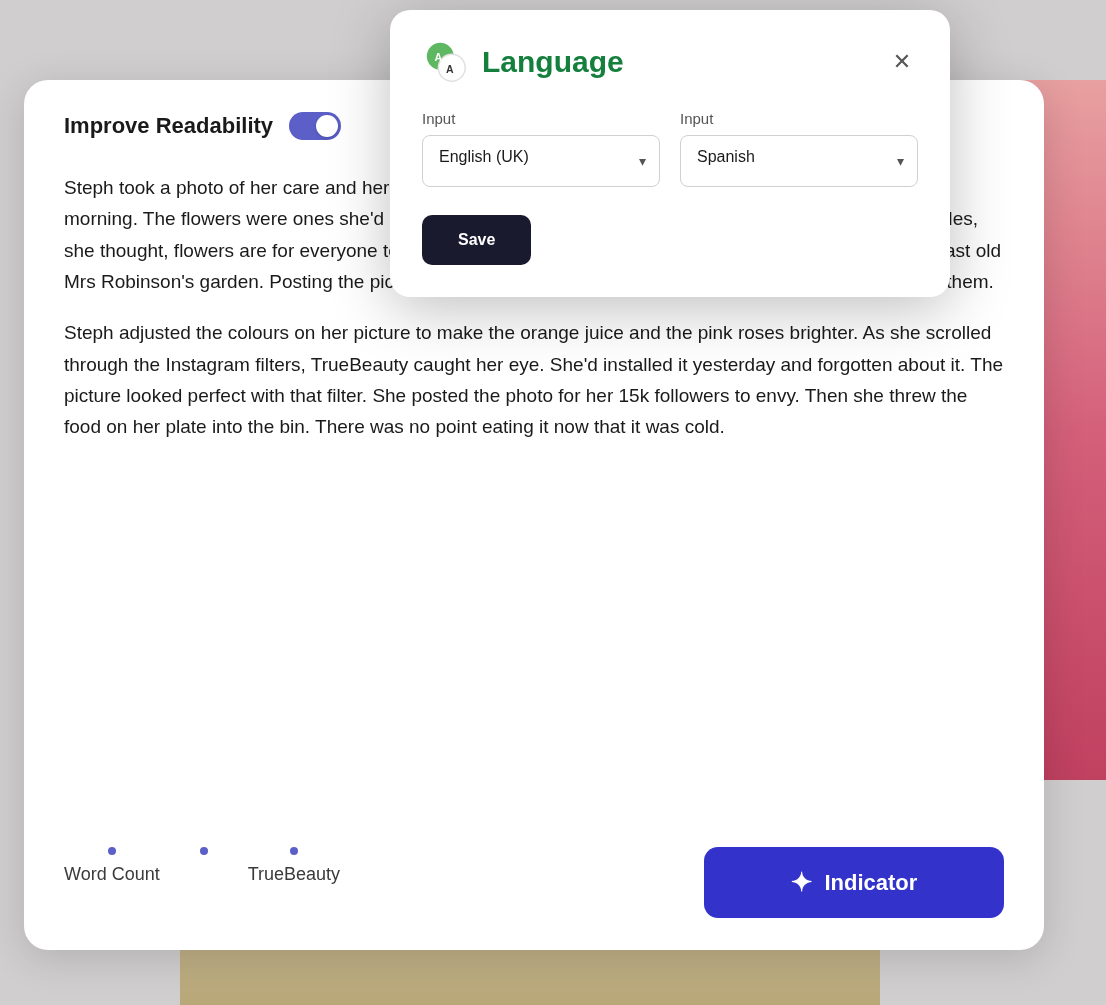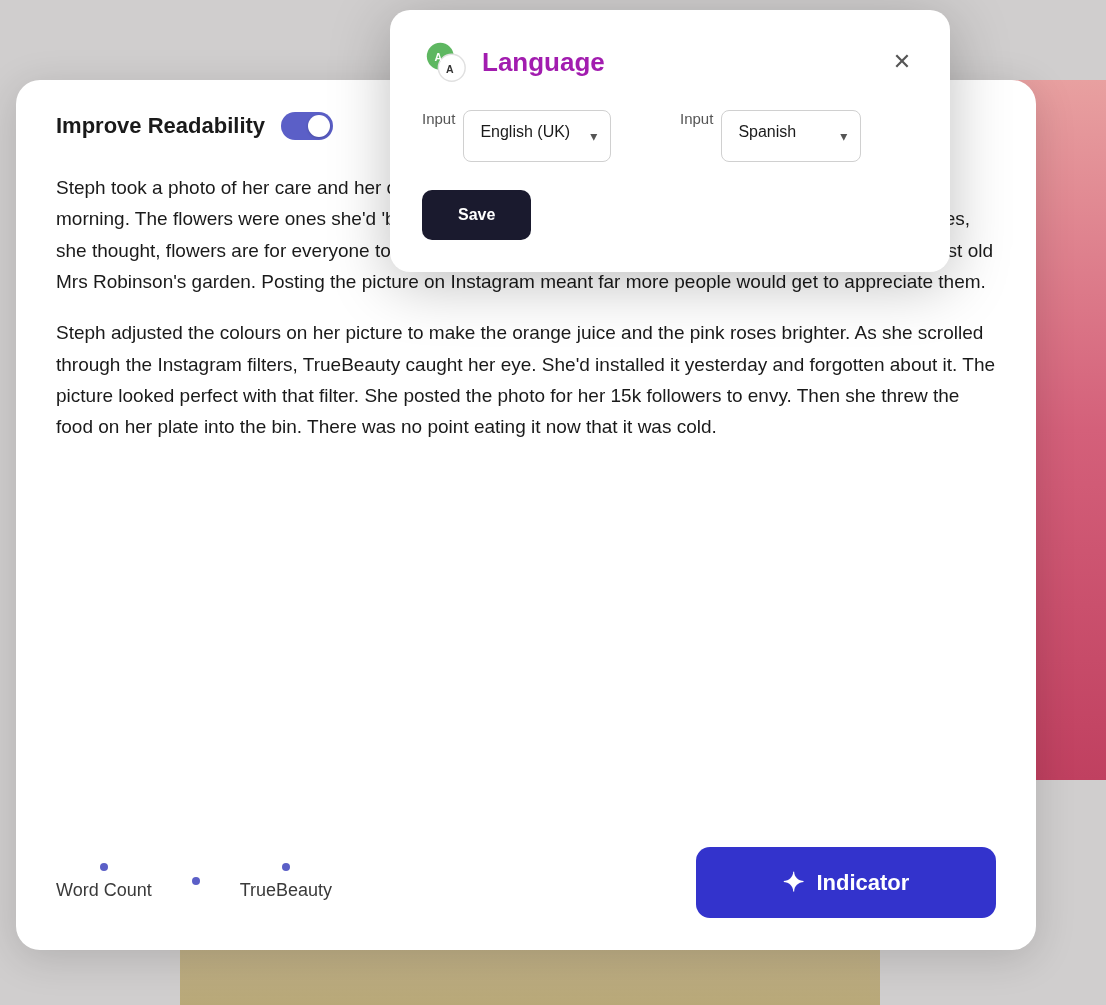--- a/index.html
+++ b/index.html
@@ -30,21 +30,21 @@
       left: 180px;
       width: 700px;
       height: 120px;
       background: linear-gradient(180deg, #c8b898 0%, #b8a878 100%);
       border-radius: 0;
     }
 
     
     .main-card {
       position: absolute;
-      left: 16px;
+      left: 24px;
       top: 80px;
       width: 1020px;
       height: 870px;
       background: #ffffff;
       border-radius: 24px;
       padding: 32px 40px 32px 40px;
       box-shadow: 0 8px 40px rgba(0,0,0,0.15);
       overflow: hidden;
     }
 
@@ -95,21 +95,20 @@
       margin-top: 20px;
     }
 
     
     .bottom-bar {
       position: absolute;
       bottom: 32px;
       left: 40px;
       right: 40px;
       display: flex;
-      align-items: center;
       gap: 40px;
     }
 
     .stat-item {
       display: flex;
       flex-direction: column;
       align-items: center;
       gap: 4px;
     }
 
@@ -188,23 +187,23 @@
     .modal-icon {
       width: 48px;
       height: 48px;
       position: relative;
       display: flex;
       align-items: center;
       justify-content: center;
     }
 
     .modal-title {
-      font-size: 26px;
+      font-size: 30px;
       font-weight: 700;
-      color: #a21caf;
+      color: #15803d;
     }
 
     .close-btn {
       background: none;
       border: none;
       font-size: 22px;
       cursor: pointer;
       color: #555;
       width: 32px;
       height: 32px;
@@ -214,21 +213,21 @@
     }
 
     .modal-selects {
       display: flex;
       gap: 20px;
       margin-bottom: 28px;
     }
 
     .select-group {
       display: flex;
-      flex-direction: row;
+      flex-direction: column;
       gap: 8px;
       flex: 1;
     }
 
     .select-label {
       font-size: 15px;
       color: #555;
       font-weight: 500;
     }
 

